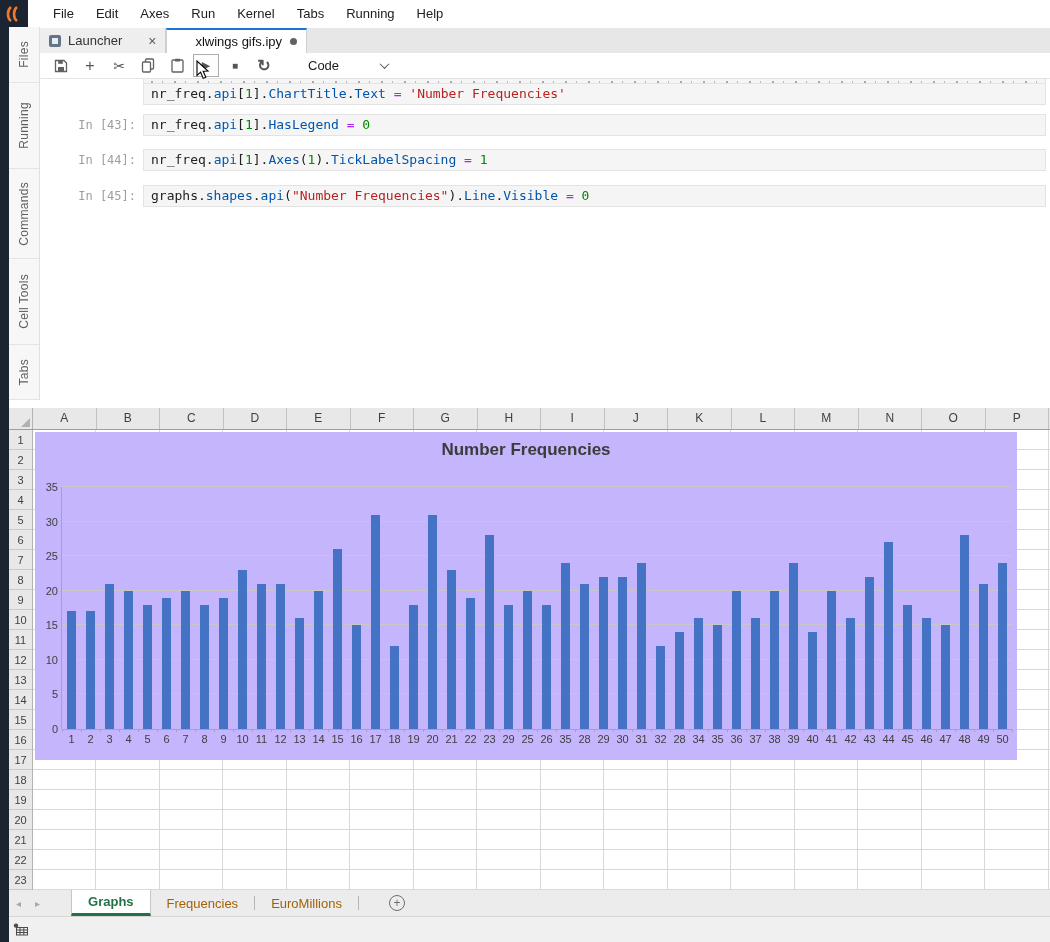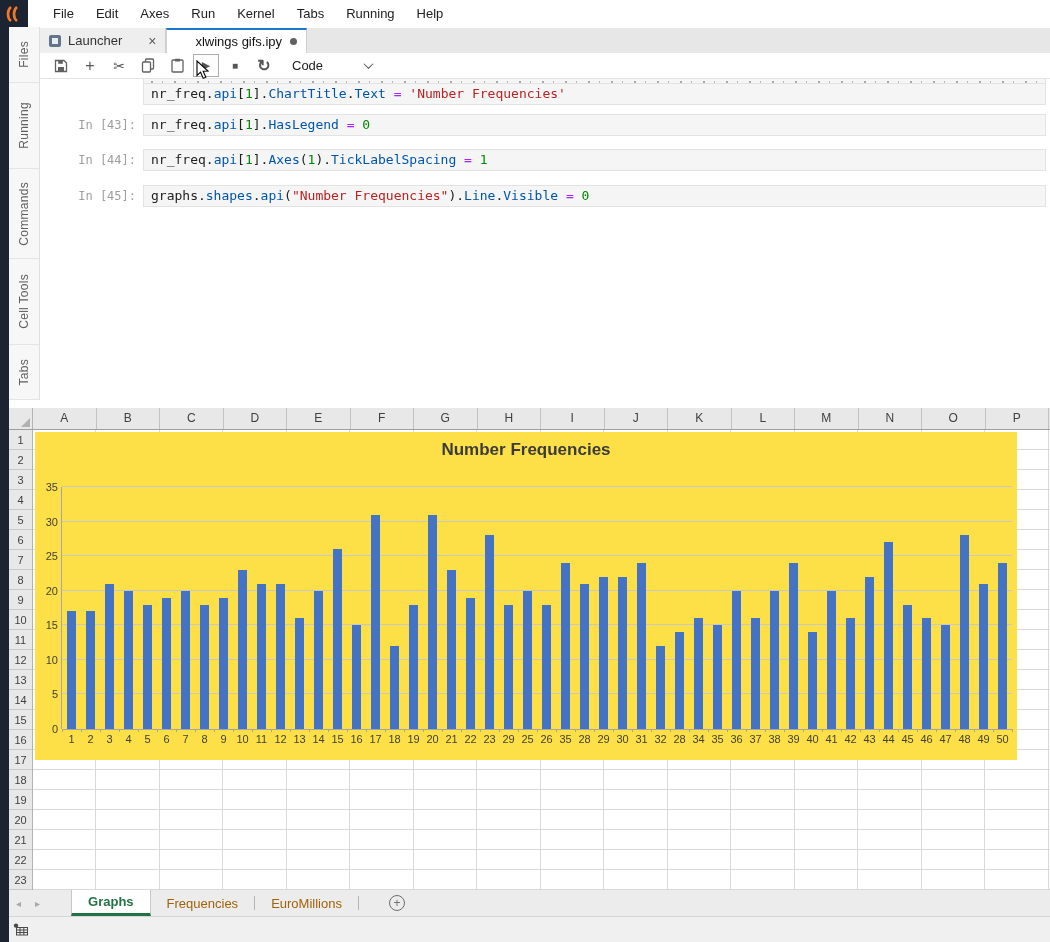--- a/index.html
+++ b/index.html
@@ -35,21 +35,21 @@
   .dirty-dot { width:7px; height:7px; border-radius:50%; background:#616161; margin-left:8px; }
   
   .nb-toolbar { position:absolute; left:40px; top:53px; width:1010px; height:26px; background:#fff;
                 border-bottom:1px solid #e3e3e3; display:flex; align-items:center; padding-left:8px; }
   .tb-btn { width:26px; height:23px; display:flex; align-items:center; justify-content:center;
             margin-right:3px; color:#616161; font-size:13px; }
   .tb-btn.boxed { border:1px solid #adadad; background:#fdfdfd; }
   .tb-glyph-run { font-size:11px; color:#555; }
   .tb-glyph-stop { font-size:10px; color:#555; }
   .tb-glyph-restart { font-size:16px; font-weight:bold; color:#555; }
-  .mode-select { margin-left:12px; font-size:13px; color:#212121; display:flex; align-items:center; }
+  .mode-select { margin-left:28px; font-size:13px; color:#212121; display:flex; align-items:center; }
   .chev { width:7px; height:7px; border-right:1.6px solid #555; border-bottom:1.6px solid #555;
           transform:rotate(45deg) translate(-1px,-1px); margin-left:42px; }
   
   .notebook { position:absolute; left:40px; top:79px; width:1010px; height:321px; background:#fff; }
   .cell-sliver { position:absolute; left:103px; top:0; width:903px; height:4px; background:#f5f5f5;
                  border-left:1px solid #e3e3e3; border-right:1px solid #e3e3e3; overflow:hidden; }
   .cell-sliver::after { content:""; position:absolute; left:7px; bottom:0; right:0; height:2px;
                  background:repeating-linear-gradient(90deg,#6b6b6b 0 2px,transparent 2px 11px, #8a8a8a 11px 12px, transparent 12px 23px); opacity:.55; }
   .cell { position:absolute; left:0; width:1010px; height:22px; }
   .prompt { position:absolute; left:30px; top:0; width:66px; height:22px; line-height:22px; text-align:right;
@@ -76,21 +76,21 @@
   .row-headers { position:absolute; left:0; top:22px; width:24px; height:460px; background:#e8e8e8;
                  border-right:1px solid #b3b3b3; }
   .row-h { height:20px; line-height:20px; text-align:center; font-size:11px; color:#3f3f3f;
            border-bottom:1px solid #c9c9c9; }
   .grid { position:absolute; left:24px; top:22px; width:1017px; height:460px;
           background:
             repeating-linear-gradient(to bottom, transparent 0 19px, #d9d9d9 19px 20px),
             repeating-linear-gradient(to right, transparent 0 62.5px, #d9d9d9 62.5px 63.5px);
         }
   
-  .chart { position:absolute; left:26px; top:24px; width:982px; height:328px; background:#fde047; }
+  .chart { position:absolute; left:26px; top:24px; width:982px; height:328px; background:#c4b5fd; }
   .chart-title { position:absolute; left:0; top:8px; width:100%; text-align:center;
                  font-size:17px; font-weight:bold; color:#3b3b3b; }
   .plot { position:absolute; left:26px; top:55px; width:950px; height:242px;
           border-left:1px solid #a6a6a6; }
   .gridline { position:absolute; left:0; width:950px; height:1px; background:#c8c8c8; }
   .baseline { position:absolute; left:0; bottom:-1px; width:950px; height:1px; background:#a6a6a6; }
   .ytick-label { position:absolute; width:22px; height:12px; line-height:12px; text-align:right;
                  font-size:11px; color:#3f3f3f; }
   .bar { position:absolute; bottom:0; width:9px; background:#4472c4; }
   .xtick { position:absolute; width:1px; height:3px; background:#a6a6a6; top:242px; }

